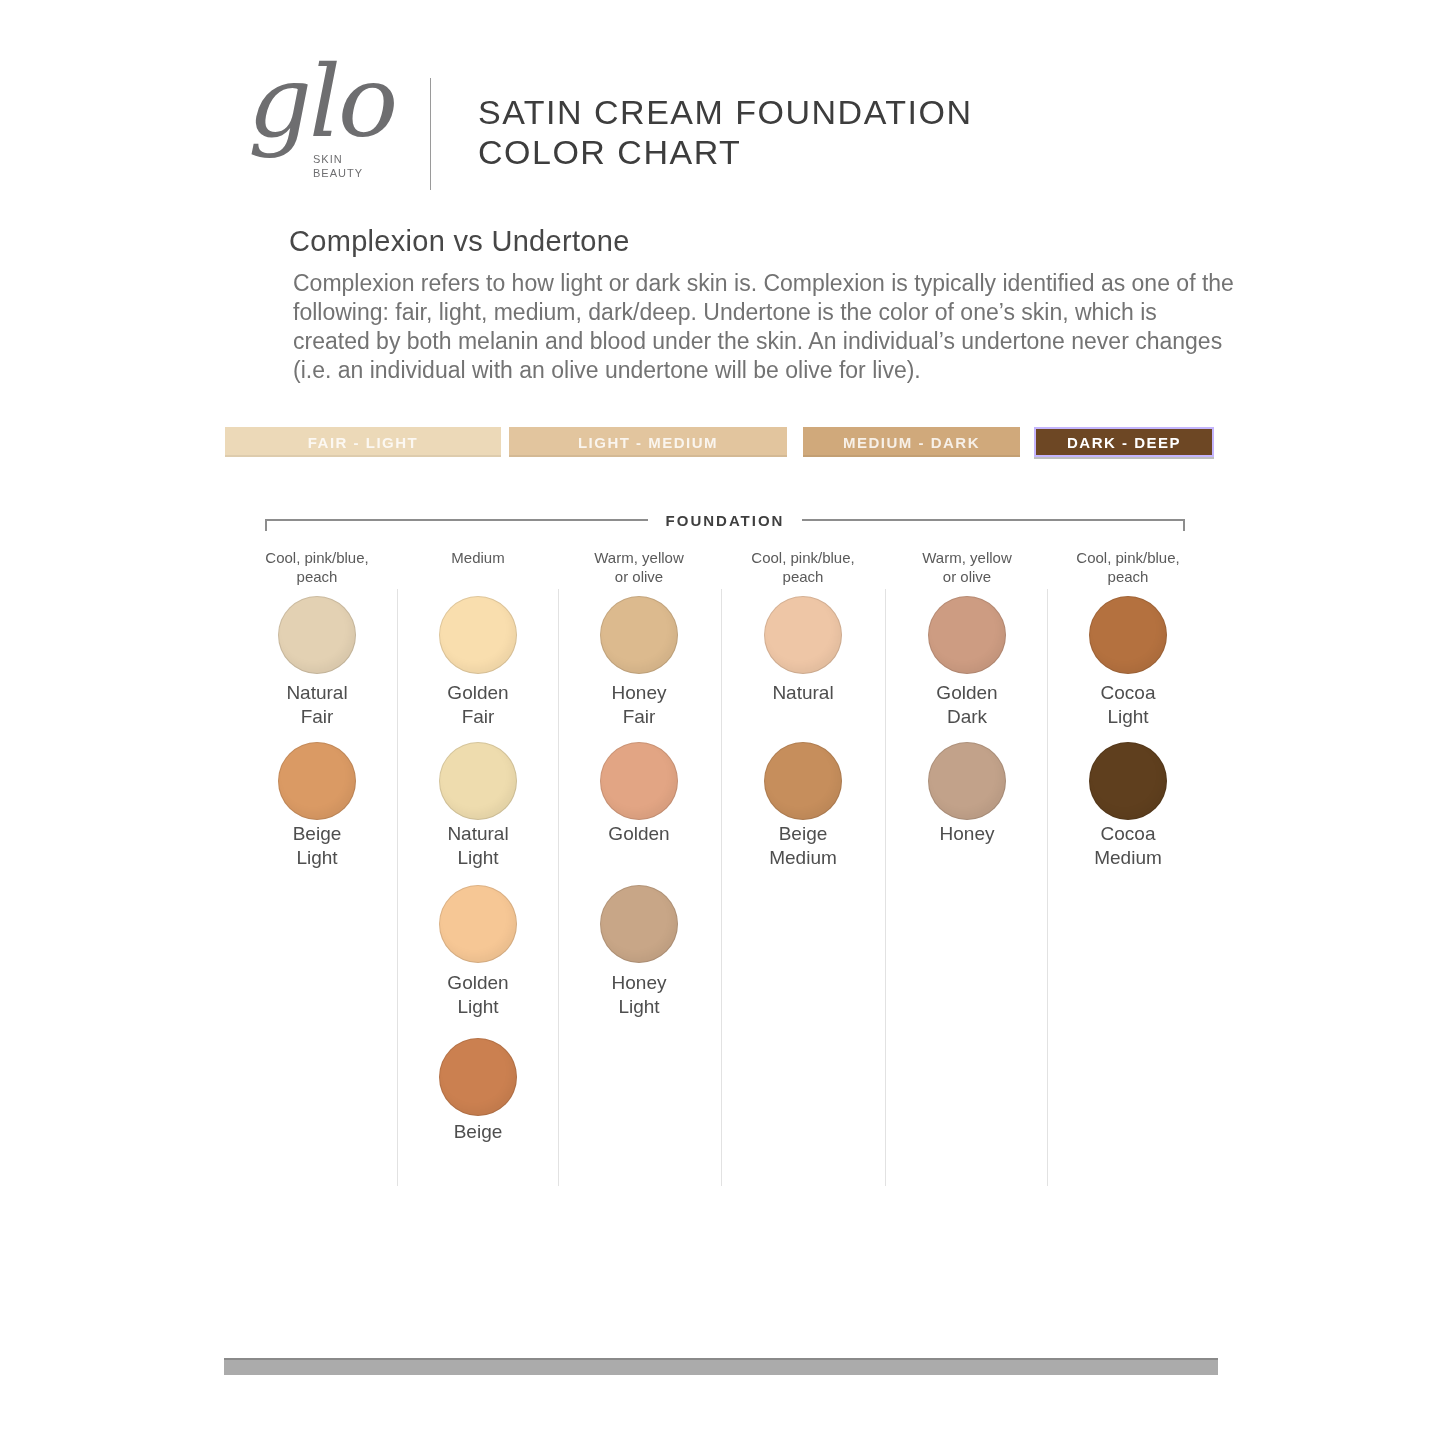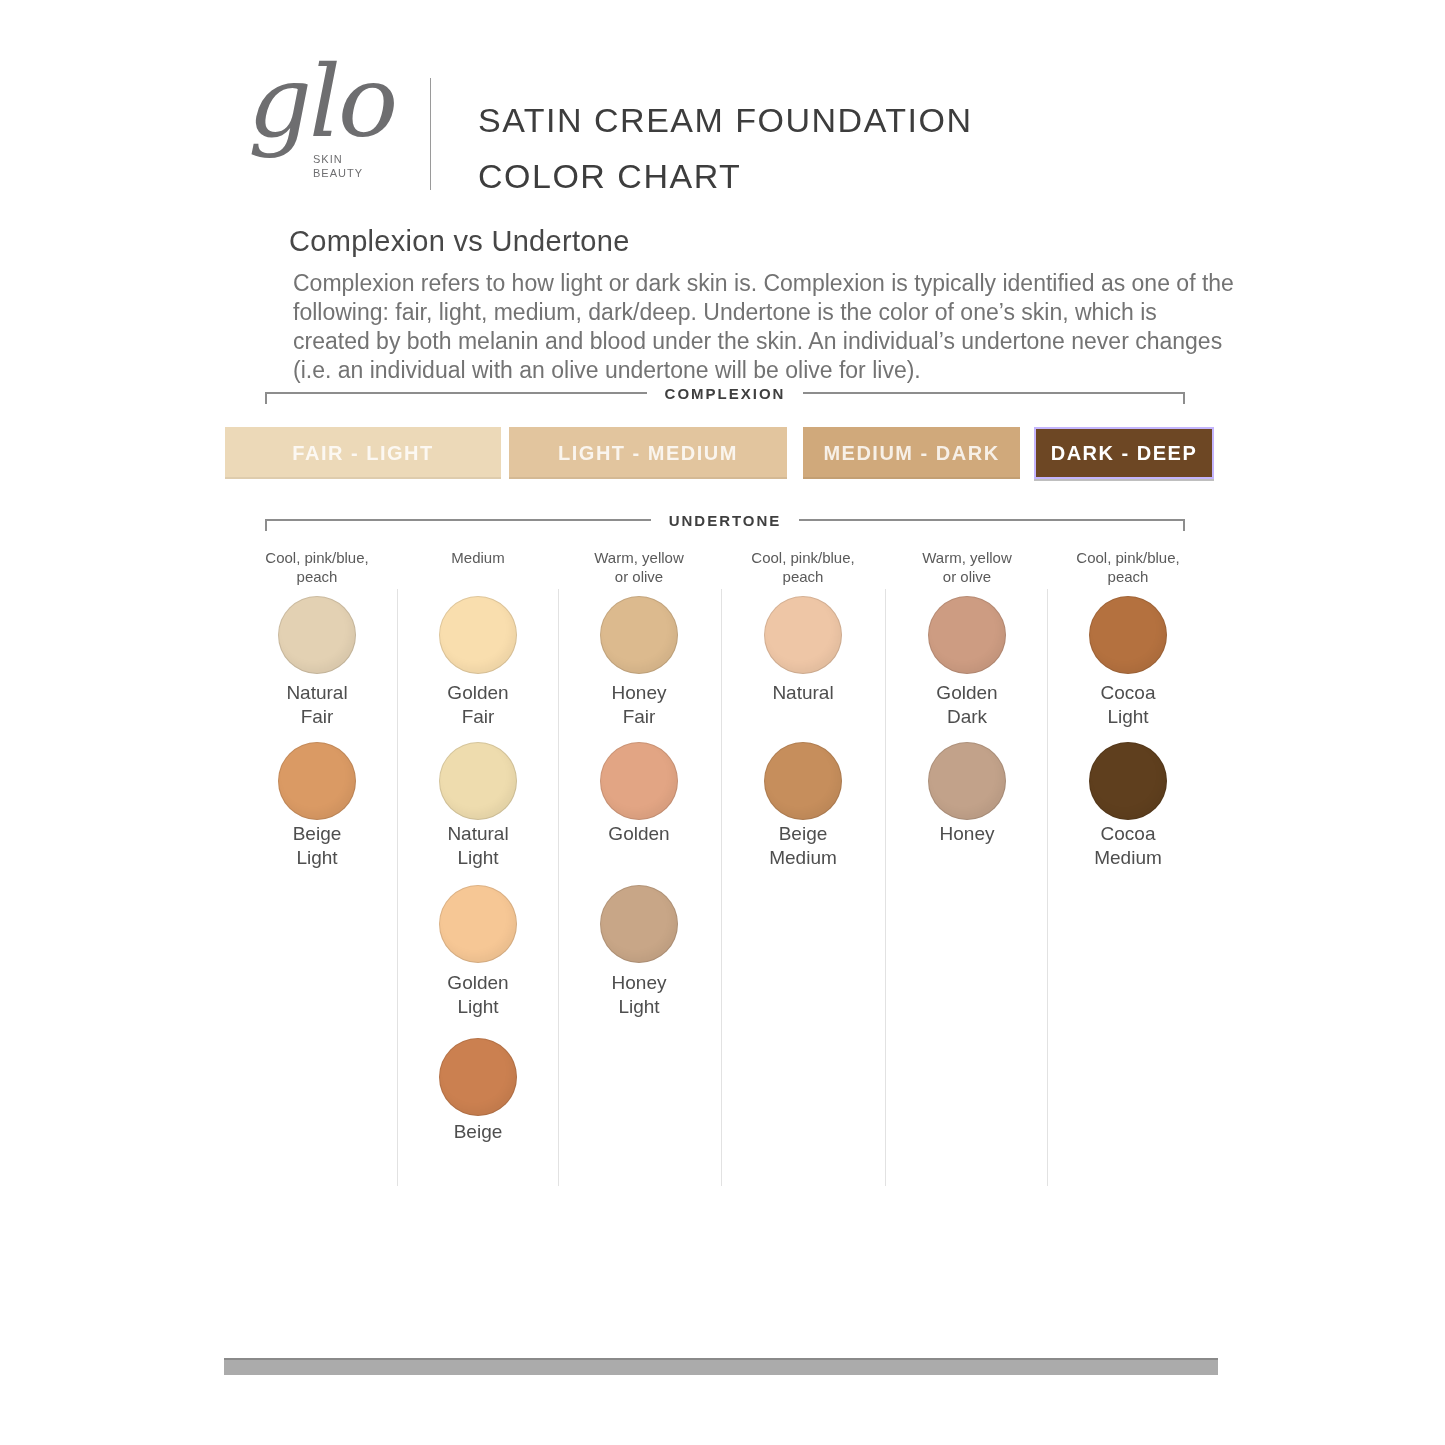--- a/index.html
+++ b/index.html
@@ -19,21 +19,21 @@
   }
   #logo-sub{
     position:absolute;left:313px;top:152px;
     font-size:11px;line-height:14px;letter-spacing:1px;color:#6e6e70;
   }
   #logo-divider{
     position:absolute;left:430px;top:78px;width:1px;height:112px;background:#9a9a9a;
   }
   #page-title{
     position:absolute;left:478px;top:92px;
-    font-size:34px;line-height:56px;letter-spacing:1.5px;color:#3d3d3d;
+    font-size:34px;line-height:40px;letter-spacing:1.5px;color:#3d3d3d;
   }
 
   
   #intro-heading{
     position:absolute;left:264px;top:225px;
     font-size:29px;color:#474747;letter-spacing:0.3px;margin-left:25px;
   }
   #intro-body{
     position:absolute;left:264px;top:269px;width:1080px;
     font-size:23px;line-height:29px;color:#737373;margin-left:29px;
@@ -48,23 +48,23 @@
   .bracket .bline{flex:1;height:2px;background:#8d8d8d;}
   .bracket .blabel{
     margin-top:-7px;padding:0 18px;
     font-size:15px;font-weight:bold;letter-spacing:2px;color:#3f3f3f;
   }
   #complexion-bracket{top:392px;}
   #undertone-bracket{top:519px;}
 
   
   .cbar{
-    position:absolute;top:427px;height:52px;
+    position:absolute;top:427px;height:30px;
     display:flex;align-items:center;justify-content:center;
-    font-size:20px;font-weight:bold;letter-spacing:1.5px;
+    font-size:15px;font-weight:bold;letter-spacing:1.5px;
     color:rgba(255,255,255,0.82);
     box-shadow:inset 0 -2px 0 rgba(0,0,0,0.06);
   }
   .cbar.dark{
     color:#ffffff;border:2px solid #c4b5fd;box-sizing:border-box;
     box-shadow:0 2px 0 rgba(0,0,0,0.25);
   }
 
   
   .ucol{
@@ -102,39 +102,32 @@
   <div id="logo-divider"></div>
   <div id="page-title" class="pre">SATIN CREAM FOUNDATION
 COLOR CHART</div>
 
   <div id="intro-heading">Complexion vs Undertone</div>
   <div id="intro-body" class="pre">Complexion refers to how light or dark skin is. Complexion is typically identified as one of the
 following: fair, light, medium, dark/deep. Undertone is the color of one’s skin, which is
 created by both melanin and blood under the skin. An individual’s undertone never changes
 (i.e. an individual with an olive undertone will be olive for live).</div>
 
-  <div id="complexion-bracket" class="bracket">
-    <div class="tick"></div>
-    <div class="bline"></div>
-    <div class="blabel">COMPLEXION</div>
-    <div class="bline"></div>
-    <div class="tick"></div>
-  </div>
 
   <div id="complexion-bars">
       <div class="cbar" style="left: 225px; width: 276px; background: rgb(236, 217, 184);">FAIR - LIGHT</div>
       <div class="cbar" style="left: 509px; width: 278px; background: rgb(226, 197, 158);">LIGHT - MEDIUM</div>
       <div class="cbar" style="left: 803px; width: 217px; background: rgb(208, 169, 123);">MEDIUM - DARK</div>
       <div class="cbar dark" style="left: 1034px; width: 180px; background: rgb(109, 71, 36);">DARK - DEEP</div>
     </div>
 
   <div id="undertone-bracket" class="bracket">
     <div class="tick"></div>
     <div class="bline"></div>
-    <div class="blabel">UNDERTONE</div>
+    <div class="blabel">FOUNDATION</div>
     <div class="bline"></div>
     <div class="tick"></div>
   </div>
 
   <div id="undertone-cols">
       <div class="ucol pre" style="left: 232px;">Cool, pink/blue,
 peach</div>
       <div class="ucol pre" style="left: 393px;">Medium</div>
       <div class="ucol pre" style="left: 554px;">Warm, yellow
 or olive</div>

